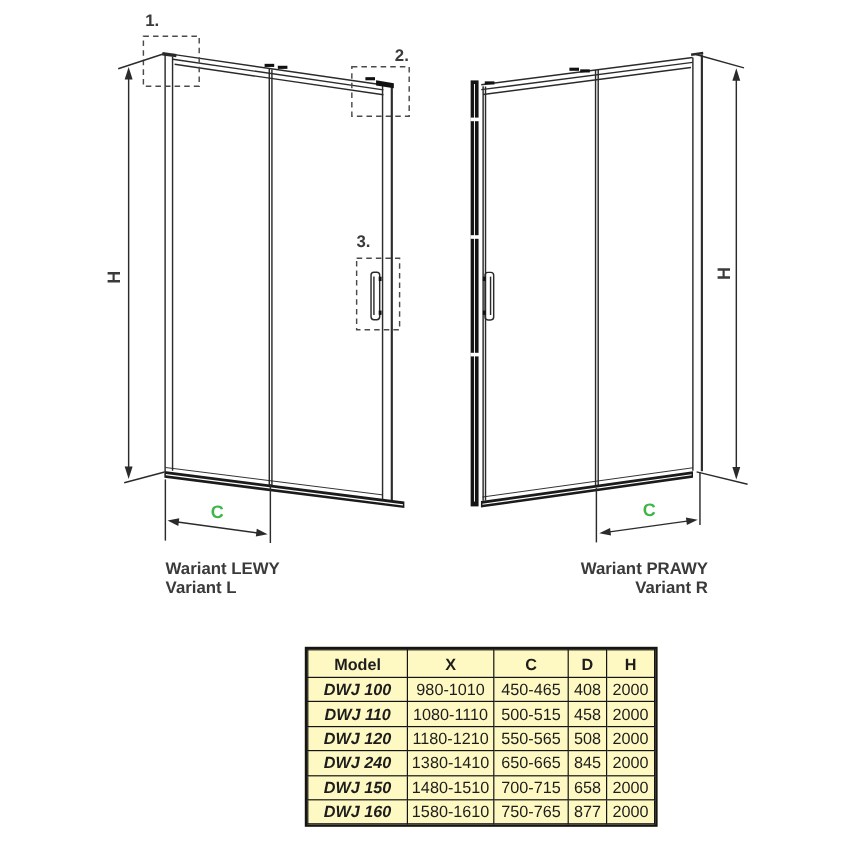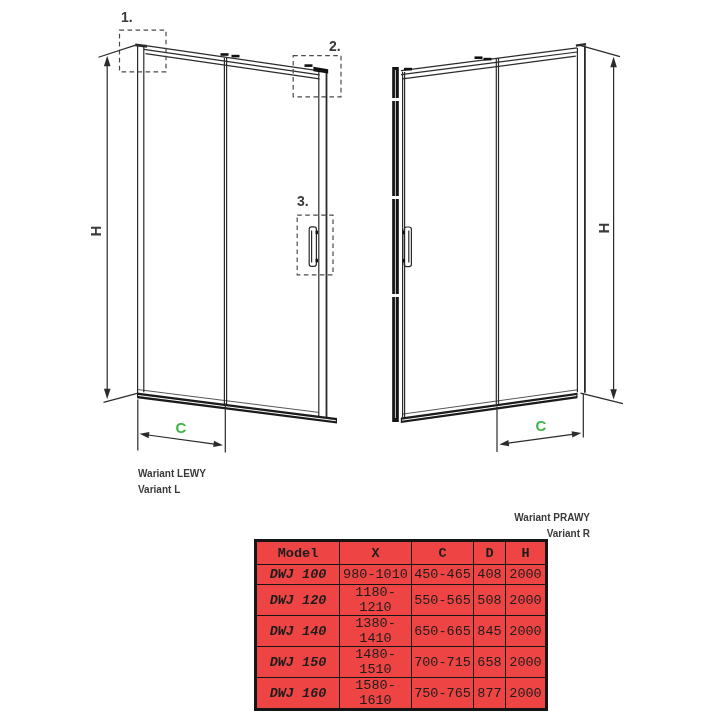--- a/index.html
+++ b/index.html
@@ -6,25 +6,25 @@
   .stage{
     position:relative;width:720px;height:720px;background:#ffffff;
     font-family:"Liberation Sans", sans-serif;color:#333;overflow:hidden;
   }
   .stage svg{position:absolute;left:0;top:0;}
   .lbl{position:absolute;font-size:14px;font-weight:600;color:#3a3a3a;line-height:14px;}
   .dimlbl{position:absolute;width:24px;height:18px;text-align:center;font-size:15px;
           font-weight:600;color:#3a3a3a;line-height:18px;}
   .rot{transform:rotate(-90deg);}
   .green{color:#3eb549;}
-  .caption{position:absolute;font-size:10px;font-weight:600;color:#3a3a3a;line-height:15.5px;}
+  .caption{position:absolute;font-size:14px;font-weight:600;color:#3a3a3a;line-height:15.5px;}
   .caption.right{text-align:right;}
 
   
-  .table-wrap{position:absolute;left:254px;top:539px;border:2.6px solid #151515;background:#ef4444;font-family:Liberation Mono, monospace;}
+  .table-wrap{position:absolute;left:254px;top:539px;border:2.6px solid #151515;background:#fef9c3;}
   table.spec{border-collapse:collapse;table-layout:fixed;}
   table.spec th, table.spec td{
     border:1.4px solid #151515;text-align:center;vertical-align:middle;
     font-size:13.5px;color:#1d1d1d;padding:0;
   }
   table.spec th{height:22px;font-weight:bold;}
   table.spec td{height:19.4px;}
   td.model{font-weight:bold;font-style:italic;font-size:13px;}
   th.hx{color:#cf2e39;}
   th.hc{color:#3eb549;}
@@ -159,21 +159,21 @@
 
   <div class="dimlbl rot" style="left:84px;top:222px;">H</div>
   <div class="dimlbl rot" style="left:592px;top:219px;">H</div>
   <div class="dimlbl green" style="left:169px;top:419px;">C</div>
   <div class="dimlbl green" style="left:529px;top:417px;">C</div>
 
   <div class="caption" style="left:138px;top:466px;">
     <div>Wariant LEWY</div>
     <div>Variant L</div>
   </div>
-  <div class="caption right" style="left:440px;top:466px;width:150px;margin-top:44px;">
+  <div class="caption right" style="left:440px;top:466px;width:150px;">
     <div>Wariant PRAWY</div>
     <div>Variant R</div>
   </div>
 
   <div class="table-wrap">
     <table class="spec">
       <colgroup>
         <col class="cw-model">
           <col class="cw-x">
           <col class="cw-c">
@@ -191,28 +191,35 @@
       </thead>
       <tbody>
         <tr>
           <td class="model">DWJ 100</td>
           <td>980-1010</td>
           <td>450-465</td>
           <td>408</td>
           <td>2000</td>
         </tr>
         <tr>
+          <td class="model">DWJ 110</td>
+          <td>1080-1110</td>
+          <td>500-515</td>
+          <td>458</td>
+          <td>2000</td>
+        </tr>
+        <tr>
           <td class="model">DWJ 120</td>
           <td>1180-1210</td>
           <td>550-565</td>
           <td>508</td>
           <td>2000</td>
         </tr>
         <tr>
-          <td class="model">DWJ 140</td>
+          <td class="model">DWJ 240</td>
           <td>1380-1410</td>
           <td>650-665</td>
           <td>845</td>
           <td>2000</td>
         </tr>
         <tr>
           <td class="model">DWJ 150</td>
           <td>1480-1510</td>
           <td>700-715</td>
           <td>658</td>

